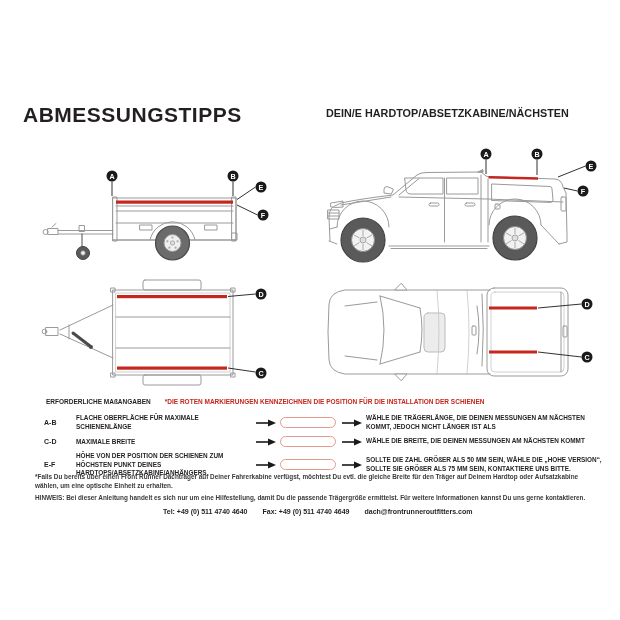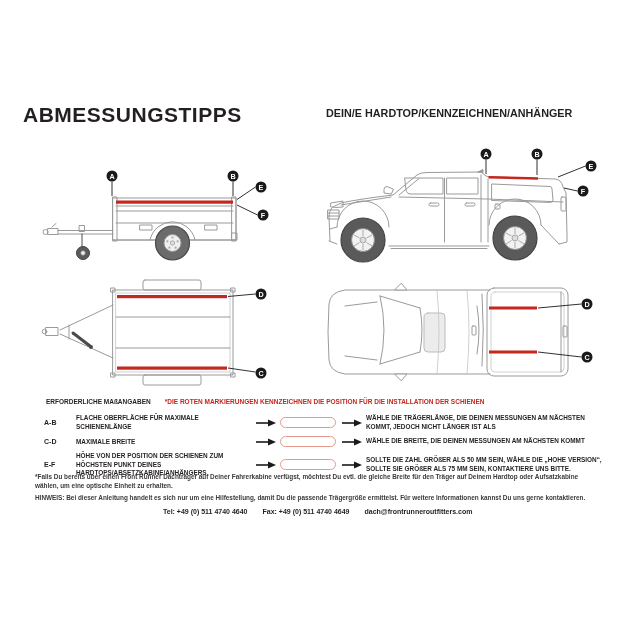--- a/index.html
+++ b/index.html
@@ -72,21 +72,21 @@
   }
 </style>
 </head>
 <body>
 
 <div class="page">
 
   <h1 class="title">ABMESSUNGSTIPPS</h1>
 
   <div class="subtitle">
-    <div>DEIN/E HARDTOP/KENNZEICHNEN/ANHÄNGER</div>
+    <div>DEIN/E HARDTOP/ABSETZKABINE/NÄCHSTEN</div>
   </div>
 
   <div class="fig" style="left:40px; top:163px;">
     <svg width="235" height="160" viewBox="0 0 235 160">
 
       <g class="draw">
         <rect x="73" y="35" width="123" height="42"></rect>
         <rect x="73" y="34" width="4" height="44"></rect>
         <rect x="192" y="34" width="4" height="44"></rect>
         <line x1="76" y1="43" x2="193" y2="43"></line>

